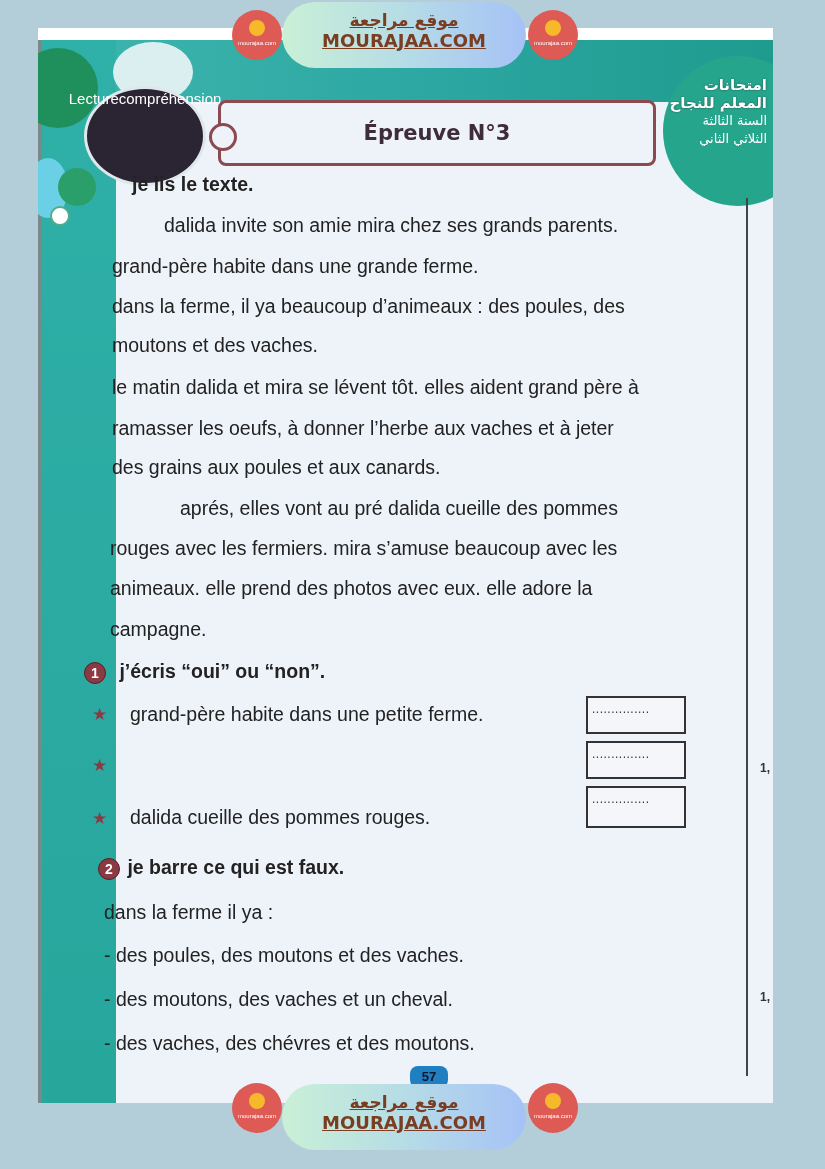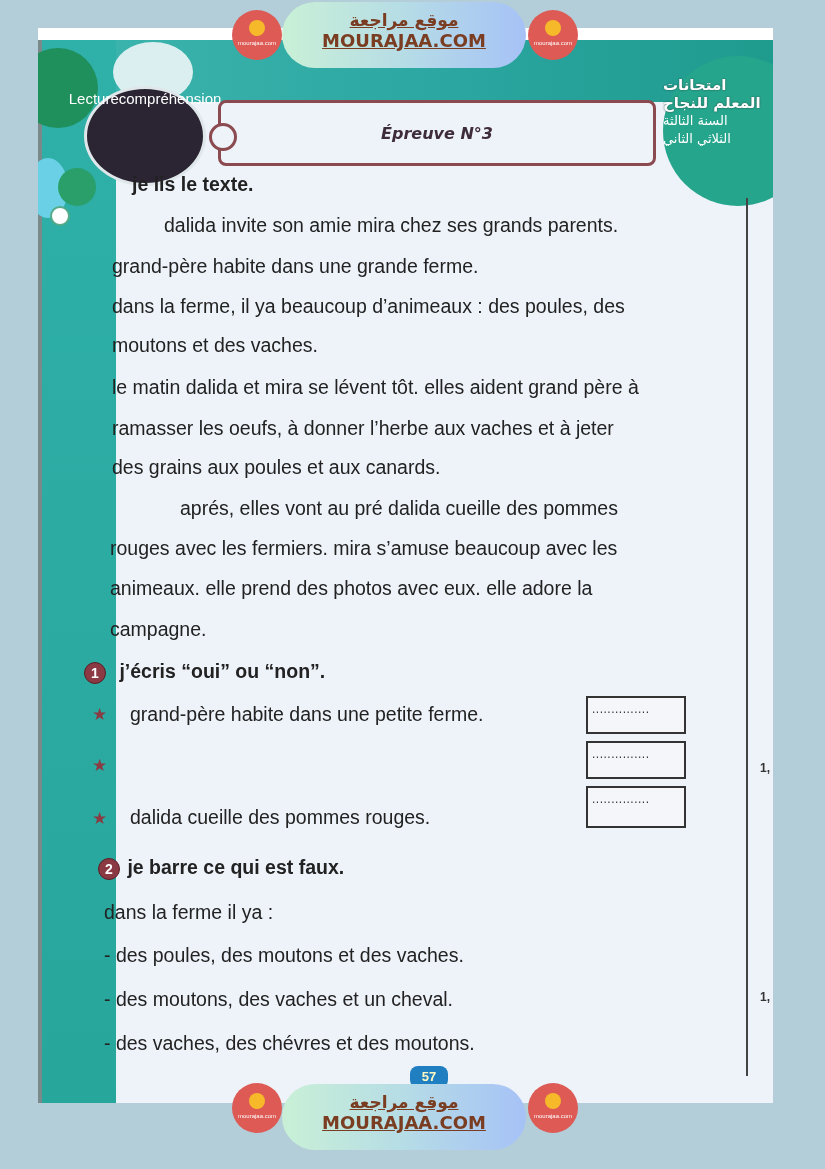--- a/index.html
+++ b/index.html
@@ -5,33 +5,33 @@
   html,body{margin:0;padding:0;}
   body{width:825px;height:1169px;background:#b3ced8;position:relative;overflow:hidden;font-family:"Liberation Sans",sans-serif;}
   .page{position:absolute;left:38px;top:28px;width:735px;height:1075px;background:#eef2f9;overflow:hidden;}
   .topwhite{position:absolute;left:0;top:0;width:735px;height:12px;background:#fff;}
   .topband{position:absolute;left:0;top:12px;width:735px;height:62px;background:linear-gradient(90deg,#3fb6b0,#2aa59f 60%,#1f9b8e);}
   .leftband{position:absolute;left:0;top:12px;width:78px;height:1063px;background:linear-gradient(180deg,#2fb0a8,#27a69c);}
   .leftedge{position:absolute;left:0;top:12px;width:4px;height:1063px;background:#7a8a8a;}
   .bubble{position:absolute;border-radius:50%;}
   .title-label{position:absolute;left:46px;top:58px;width:116px;height:94px;border-radius:50%;background:#2b2433;color:#fff;text-align:center;font-size:15px;line-height:19px;display:flex;flex-direction:row;justify-content:center;border:3px solid #dfe7ea;}
   .title-box{position:absolute;left:180px;top:72px;width:432px;height:60px;border:3px solid #8b4a4f;border-radius:8px;background:#eef2f9;}
-  .title-text{position:absolute;left:0;top:0;width:100%;height:100%;display:flex;align-items:center;justify-content:center;font-family:"DejaVu Sans",sans-serif;font-weight:bold;color:#3e2c3a;font-size:16px;font-style:italic;}
+  .title-text{position:absolute;left:0;top:0;width:100%;height:100%;display:flex;align-items:center;justify-content:center;font-family:"DejaVu Sans",sans-serif;font-weight:bold;color:#3e2c3a;font-size:21px;}
   .loop{position:absolute;left:-12px;top:20px;width:22px;height:22px;border:3px solid #8b4a4f;border-radius:50%;background:#eef2f9;}
-  .arabic-badge{position:absolute;right:-40px;top:28px;width:150px;height:150px;border-radius:50%;background:#26a58d;color:#fff;padding:20px 46px 0 0;box-sizing:border-box;font-size:13px;line-height:18px;font-family:"DejaVu Sans",sans-serif;}
+  .arabic-badge{position:absolute;right:-40px;top:28px;width:150px;height:150px;border-radius:50%;background:#26a58d;color:#fff;text-align:right;padding:20px 46px 0 0;box-sizing:border-box;font-size:13px;line-height:18px;font-family:"DejaVu Sans",sans-serif;}
   .arabic-badge .big{font-weight:bold;font-size:15px;color:#fff;text-shadow:0 0 2px #2a4a40;}
   .vline{position:absolute;left:708px;top:170px;width:2px;height:878px;background:#444;}
   .text{position:absolute;color:#222;font-size:19.5px;}
   .heading{font-weight:bold;}
   .star{color:#8b3a44;font-size:17px;position:absolute;}
   .num{display:inline-block;width:20px;height:20px;border-radius:50%;background:#8b3a44;color:#fff;font-size:14px;text-align:center;line-height:20px;font-weight:bold;border:1px solid #5a1e25;vertical-align:middle;}
   .answerbox{position:absolute;left:548px;width:100px;height:38px;border:2px solid #333;box-sizing:border-box;background:#f4f6fa;}
   .answerbox span{position:absolute;left:4px;top:4px;font-size:12px;letter-spacing:0.5px;color:#333;}
   .score{position:absolute;left:722px;font-size:12px;color:#333;font-weight:bold;}
-  .pageno{position:absolute;left:372px;top:1038px;width:38px;height:22px;border-radius:8px;background:#1f7fc1;color:#fef9c3;font-size:13px;text-align:center;line-height:22px;font-weight:bold;}
+  .pageno{position:absolute;left:372px;top:1038px;width:38px;height:22px;border-radius:8px;background:#1f7fc1;color:#0f172a;font-size:13px;text-align:center;line-height:22px;font-weight:bold;}
   .wm{position:absolute;left:282px;width:244px;height:66px;border-radius:33px;background:linear-gradient(90deg,#c9f0d6,#b6dce6 50%,#a6c2f6);text-align:center;color:#7a3d22;font-family:"DejaVu Sans",sans-serif;}
   .wm .ar{font-size:17px;font-weight:bold;text-decoration:underline;margin-top:8px;display:block;}
   .wm .en{font-size:18px;font-weight:bold;text-decoration:underline;display:block;}
   .wmlogo{position:absolute;width:50px;height:50px;border-radius:50%;background:#dd5a55;}
   .wmlogo .inner{position:absolute;left:17px;top:10px;width:16px;height:16px;border-radius:50%;background:#f6b92a;}
   .wmlogo .cap{position:absolute;left:0;top:30px;width:50px;text-align:center;color:#fff;font-size:6px;line-height:7px;}
 </style>
 </head>
 <body>
 

